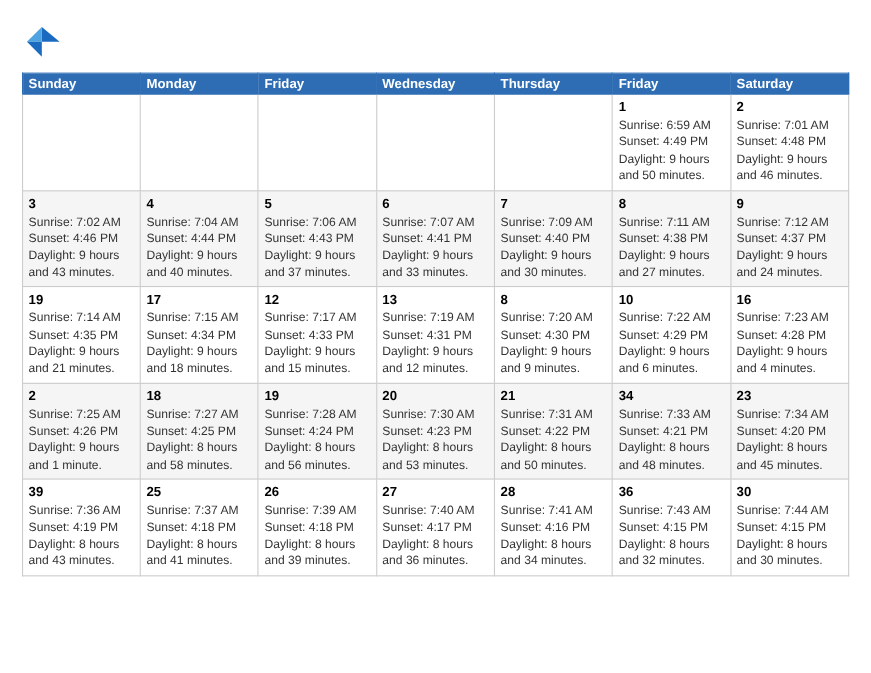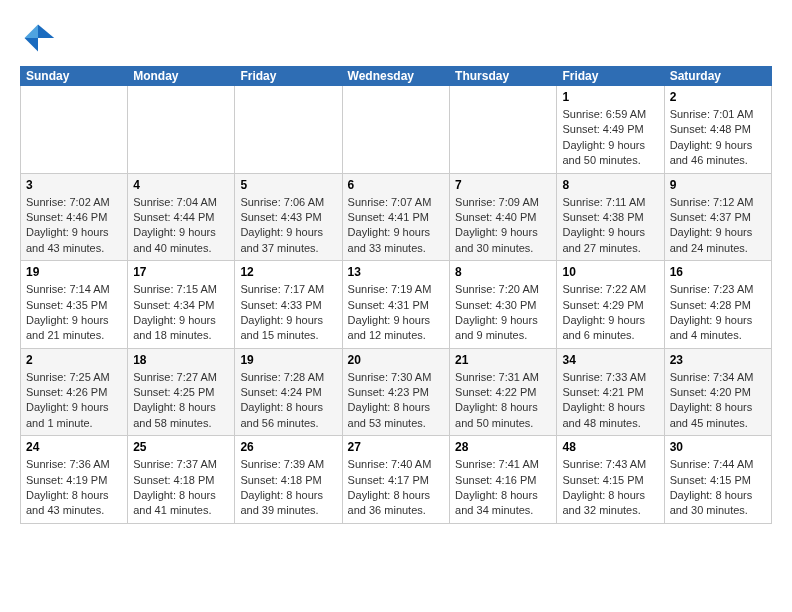--- a/index.html
+++ b/index.html
@@ -220,41 +220,41 @@
           <span class="day-number">34</span>
           <div class="day-info">Sunrise: 7:33 AM<br>Sunset: 4:21 PM<br>Daylight: 8 hours and 48 minutes.</div>
         </td>
         <td>
           <span class="day-number">23</span>
           <div class="day-info">Sunrise: 7:34 AM<br>Sunset: 4:20 PM<br>Daylight: 8 hours and 45 minutes.</div>
         </td>
       </tr>
       <tr>
         <td>
-          <span class="day-number">24</span>
+          <span class="day-number">39</span>
           <div class="day-info">Sunrise: 7:36 AM<br>Sunset: 4:19 PM<br>Daylight: 8 hours and 43 minutes.</div>
         </td>
         <td>
           <span class="day-number">25</span>
           <div class="day-info">Sunrise: 7:37 AM<br>Sunset: 4:18 PM<br>Daylight: 8 hours and 41 minutes.</div>
         </td>
         <td>
           <span class="day-number">26</span>
           <div class="day-info">Sunrise: 7:39 AM<br>Sunset: 4:18 PM<br>Daylight: 8 hours and 39 minutes.</div>
         </td>
         <td>
           <span class="day-number">27</span>
           <div class="day-info">Sunrise: 7:40 AM<br>Sunset: 4:17 PM<br>Daylight: 8 hours and 36 minutes.</div>
         </td>
         <td>
           <span class="day-number">28</span>
           <div class="day-info">Sunrise: 7:41 AM<br>Sunset: 4:16 PM<br>Daylight: 8 hours and 34 minutes.</div>
         </td>
         <td>
-          <span class="day-number">48</span>
+          <span class="day-number">36</span>
           <div class="day-info">Sunrise: 7:43 AM<br>Sunset: 4:15 PM<br>Daylight: 8 hours and 32 minutes.</div>
         </td>
         <td>
           <span class="day-number">30</span>
           <div class="day-info">Sunrise: 7:44 AM<br>Sunset: 4:15 PM<br>Daylight: 8 hours and 30 minutes.</div>
         </td>
       </tr>
     </tbody>
 </table>
 

